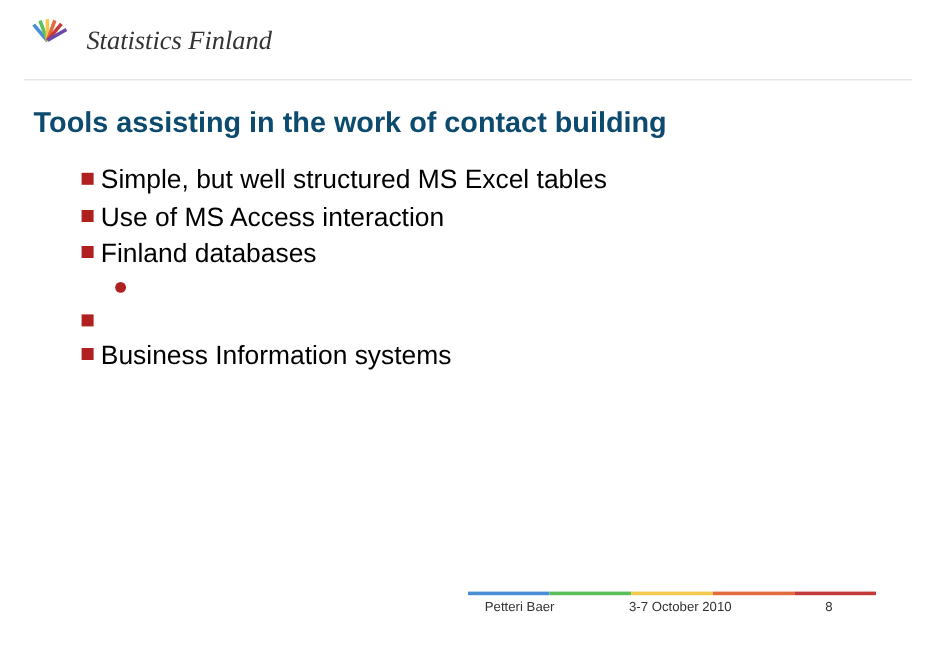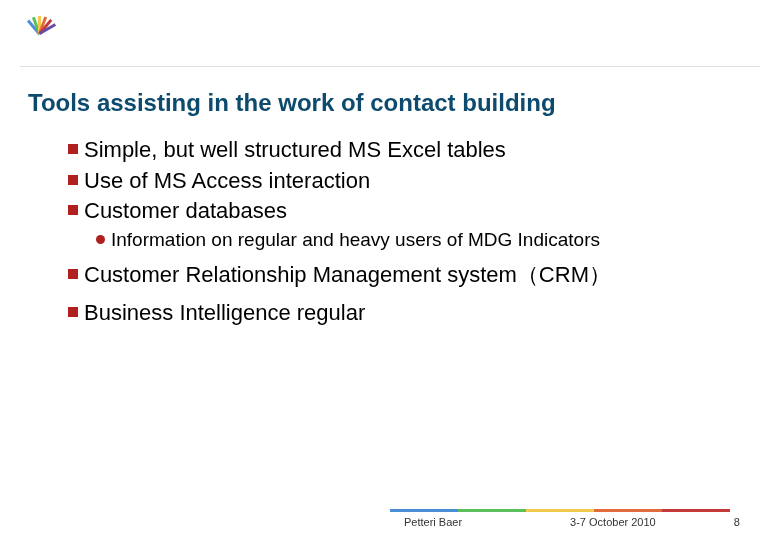--- a/index.html
+++ b/index.html
@@ -75,21 +75,21 @@
     margin-right: 6px;
   }
   .sub-text {
     font-size: 19px;
     color: #000000;
     line-height: 1.25;
   }
   .gap-sm { height: 4px; }
   .footer {
     position: absolute;
-    bottom: 12px;
+    bottom: 28px;
     left: 0;
     width: 772px;
   }
   .color-bar {
     height: 3px;
     width: 340px;
     margin-left: 390px;
     display: flex;
   }
   .color-bar div { flex: 1; }
@@ -99,81 +99,80 @@
   .cb4 { background: #e26b3d; }
   .cb5 { background: #c43a3a; }
   .footer-text {
     display: flex;
     font-size: 11px;
     color: #333333;
     padding-top: 4px;
     align-items: center;
   }
   .ft-author { margin-left: 404px; }
-  .ft-date   { margin-left: 108px; }
+  .ft-date   { margin-left: 62px; }
   .ft-page   { margin-left: 78px; }
 </style>
 </head>
 <body>
 
 <div class="header">
   <div class="logo-mark">
     <svg viewBox="0 0 40 40" width="40" height="40">
       <g transform="translate(20,20)">
         <rect x="-2" y="-18" width="3" height="18" fill="#4a8fd6" transform="rotate(-40)"></rect>
         <rect x="-2" y="-18" width="3" height="18" fill="#5bbf5b" transform="rotate(-20)"></rect>
         <rect x="-2" y="-18" width="3" height="18" fill="#f2c94c" transform="rotate(0)"></rect>
         <rect x="-2" y="-18" width="3" height="18" fill="#e26b3d" transform="rotate(20)"></rect>
         <rect x="-2" y="-18" width="3" height="18" fill="#c43a3a" transform="rotate(40)"></rect>
         <rect x="-2" y="-18" width="3" height="18" fill="#6a4aa8" transform="rotate(60)"></rect>
       </g>
     </svg>
   </div>
+  <div class="logo-text">Statistics Finland</div>
 </div>
 <hr class="divider">
 
 <div class="title">Tools assisting in the work of contact building</div>
 
 <div class="content">
 
   <div class="bullet-row">
     <div class="sq"></div>
     <div class="bullet-text">Simple, but well structured MS Excel tables</div>
   </div>
 
   <div class="bullet-row">
     <div class="sq"></div>
     <div class="bullet-text">Use of MS Access interaction</div>
   </div>
 
   <div class="bullet-row">
     <div class="sq"></div>
-    <div class="bullet-text">Customer databases</div>
+    <div class="bullet-text">Finland databases</div>
   </div>
 
   <div class="sub">
     <div class="bullet-row">
       <div class="circ"></div>
-      <div class="sub-text">Information on regular and heavy users of MDG Indicators</div>
     </div>
   </div>
 
   <div class="gap-sm"></div>
 
   <div class="bullet-row">
     <div class="sq"></div>
-    <div class="bullet-text">Customer Relationship Management system（CRM）</div>
   </div>
 
 
   <div class="gap-sm"></div>
 
   <div class="bullet-row">
     <div class="sq"></div>
-    <div class="bullet-text">Business Intelligence regular</div>
+    <div class="bullet-text">Business Information systems</div>
   </div>
 
 </div>
 
 <div class="footer">
   <div class="color-bar">
     <div class="cb1"></div>
       <div class="cb2"></div>
       <div class="cb3"></div>
       <div class="cb4"></div>

